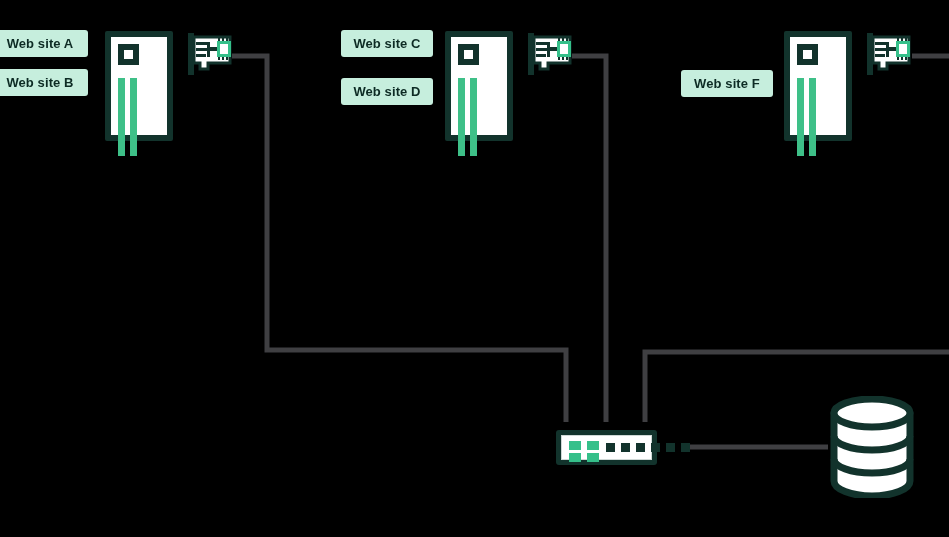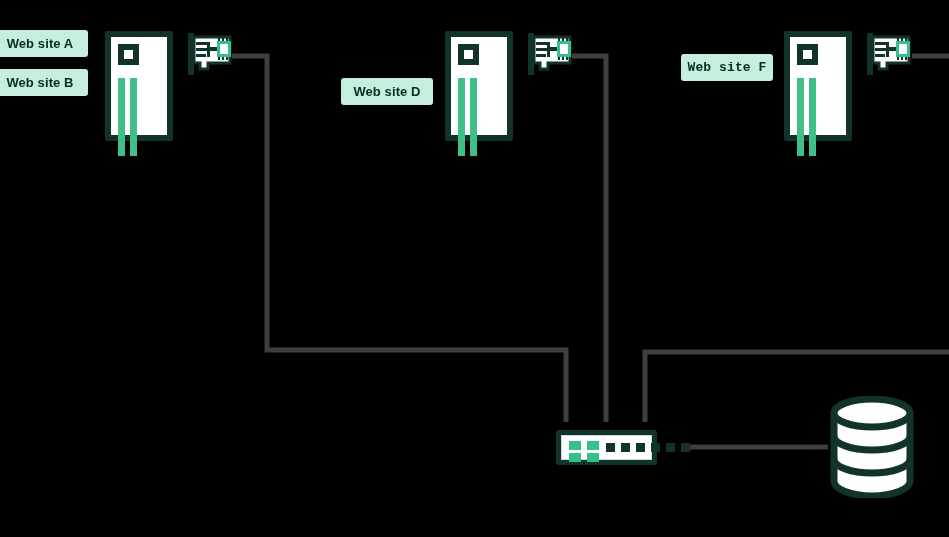--- a/index.html
+++ b/index.html
@@ -87,20 +87,21 @@
         <rect x="33" y="5" width="2" height="3"></rect>
           <rect x="37" y="5" width="2" height="3"></rect>
           <rect x="41" y="5" width="2" height="3"></rect>
         <rect x="33" y="24" width="2" height="3"></rect>
           <rect x="37" y="24" width="2" height="3"></rect>
           <rect x="41" y="24" width="2" height="3"></rect>
       </g>
     </svg>
   </div>
 
+  <div class="label" style="left:341px;top:30px;width:92px;">Web site C</div>
   <div class="label" style="left:341px;top:69px;width:92px;margin-top:9px;">Web site D</div>
 
   <div class="server" style="left:445px;top:31px;width:68px;height:110px;">
     <div class="face"></div>
     <div class="pwr">
         <i></i>
       </div>
     <div class="bar b1" style="top:47px;height:78px;"></div>
     <div class="bar b2" style="top:47px;height:78px;"></div>
   </div>
@@ -122,21 +123,21 @@
         <rect x="33" y="5" width="2" height="3"></rect>
           <rect x="37" y="5" width="2" height="3"></rect>
           <rect x="41" y="5" width="2" height="3"></rect>
         <rect x="33" y="24" width="2" height="3"></rect>
           <rect x="37" y="24" width="2" height="3"></rect>
           <rect x="41" y="24" width="2" height="3"></rect>
       </g>
     </svg>
   </div>
 
-  <div class="label" style="left:681px;top:54px;width:92px;font-family:Liberation Mono, monospace;">Web site F</div>
+  <div class="label" style="left:681px;top:70px;width:92px;">Web site F</div>
 
   <div class="server" style="left:784px;top:31px;width:68px;height:110px;">
     <div class="face"></div>
     <div class="pwr">
         <i></i>
       </div>
     <div class="bar b1" style="top:47px;height:78px;"></div>
     <div class="bar b2" style="top:47px;height:78px;"></div>
   </div>
 

